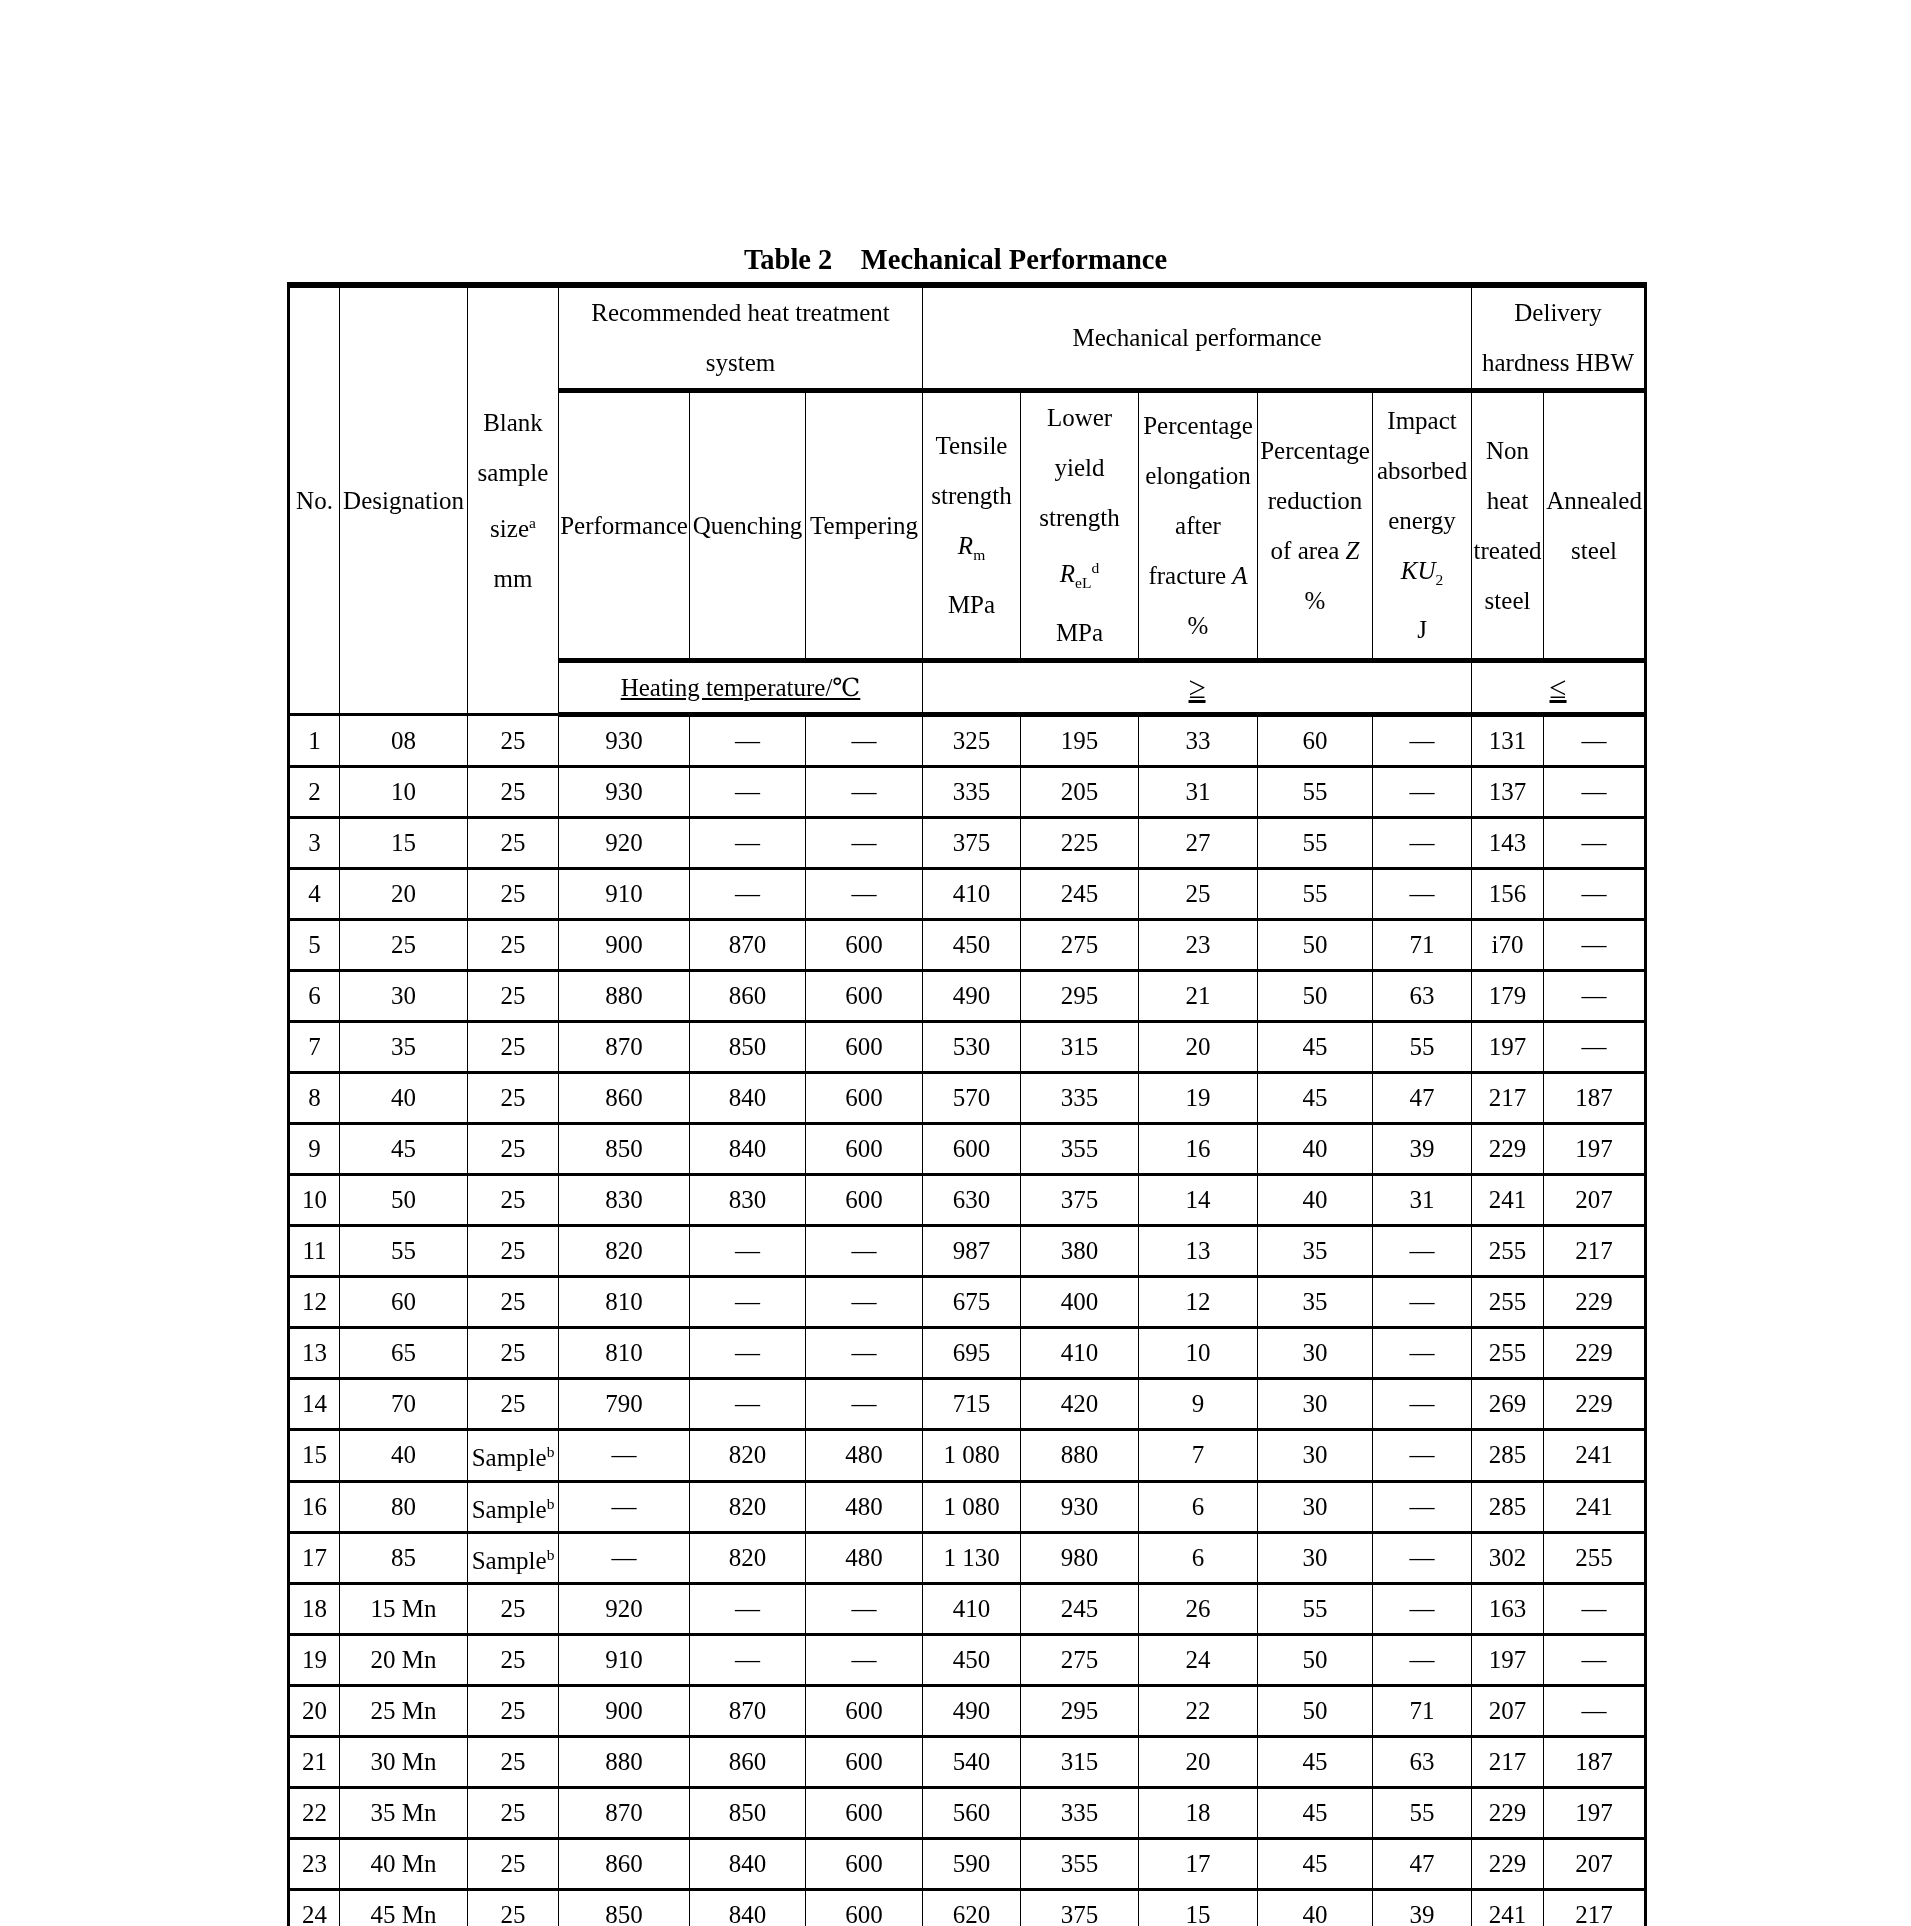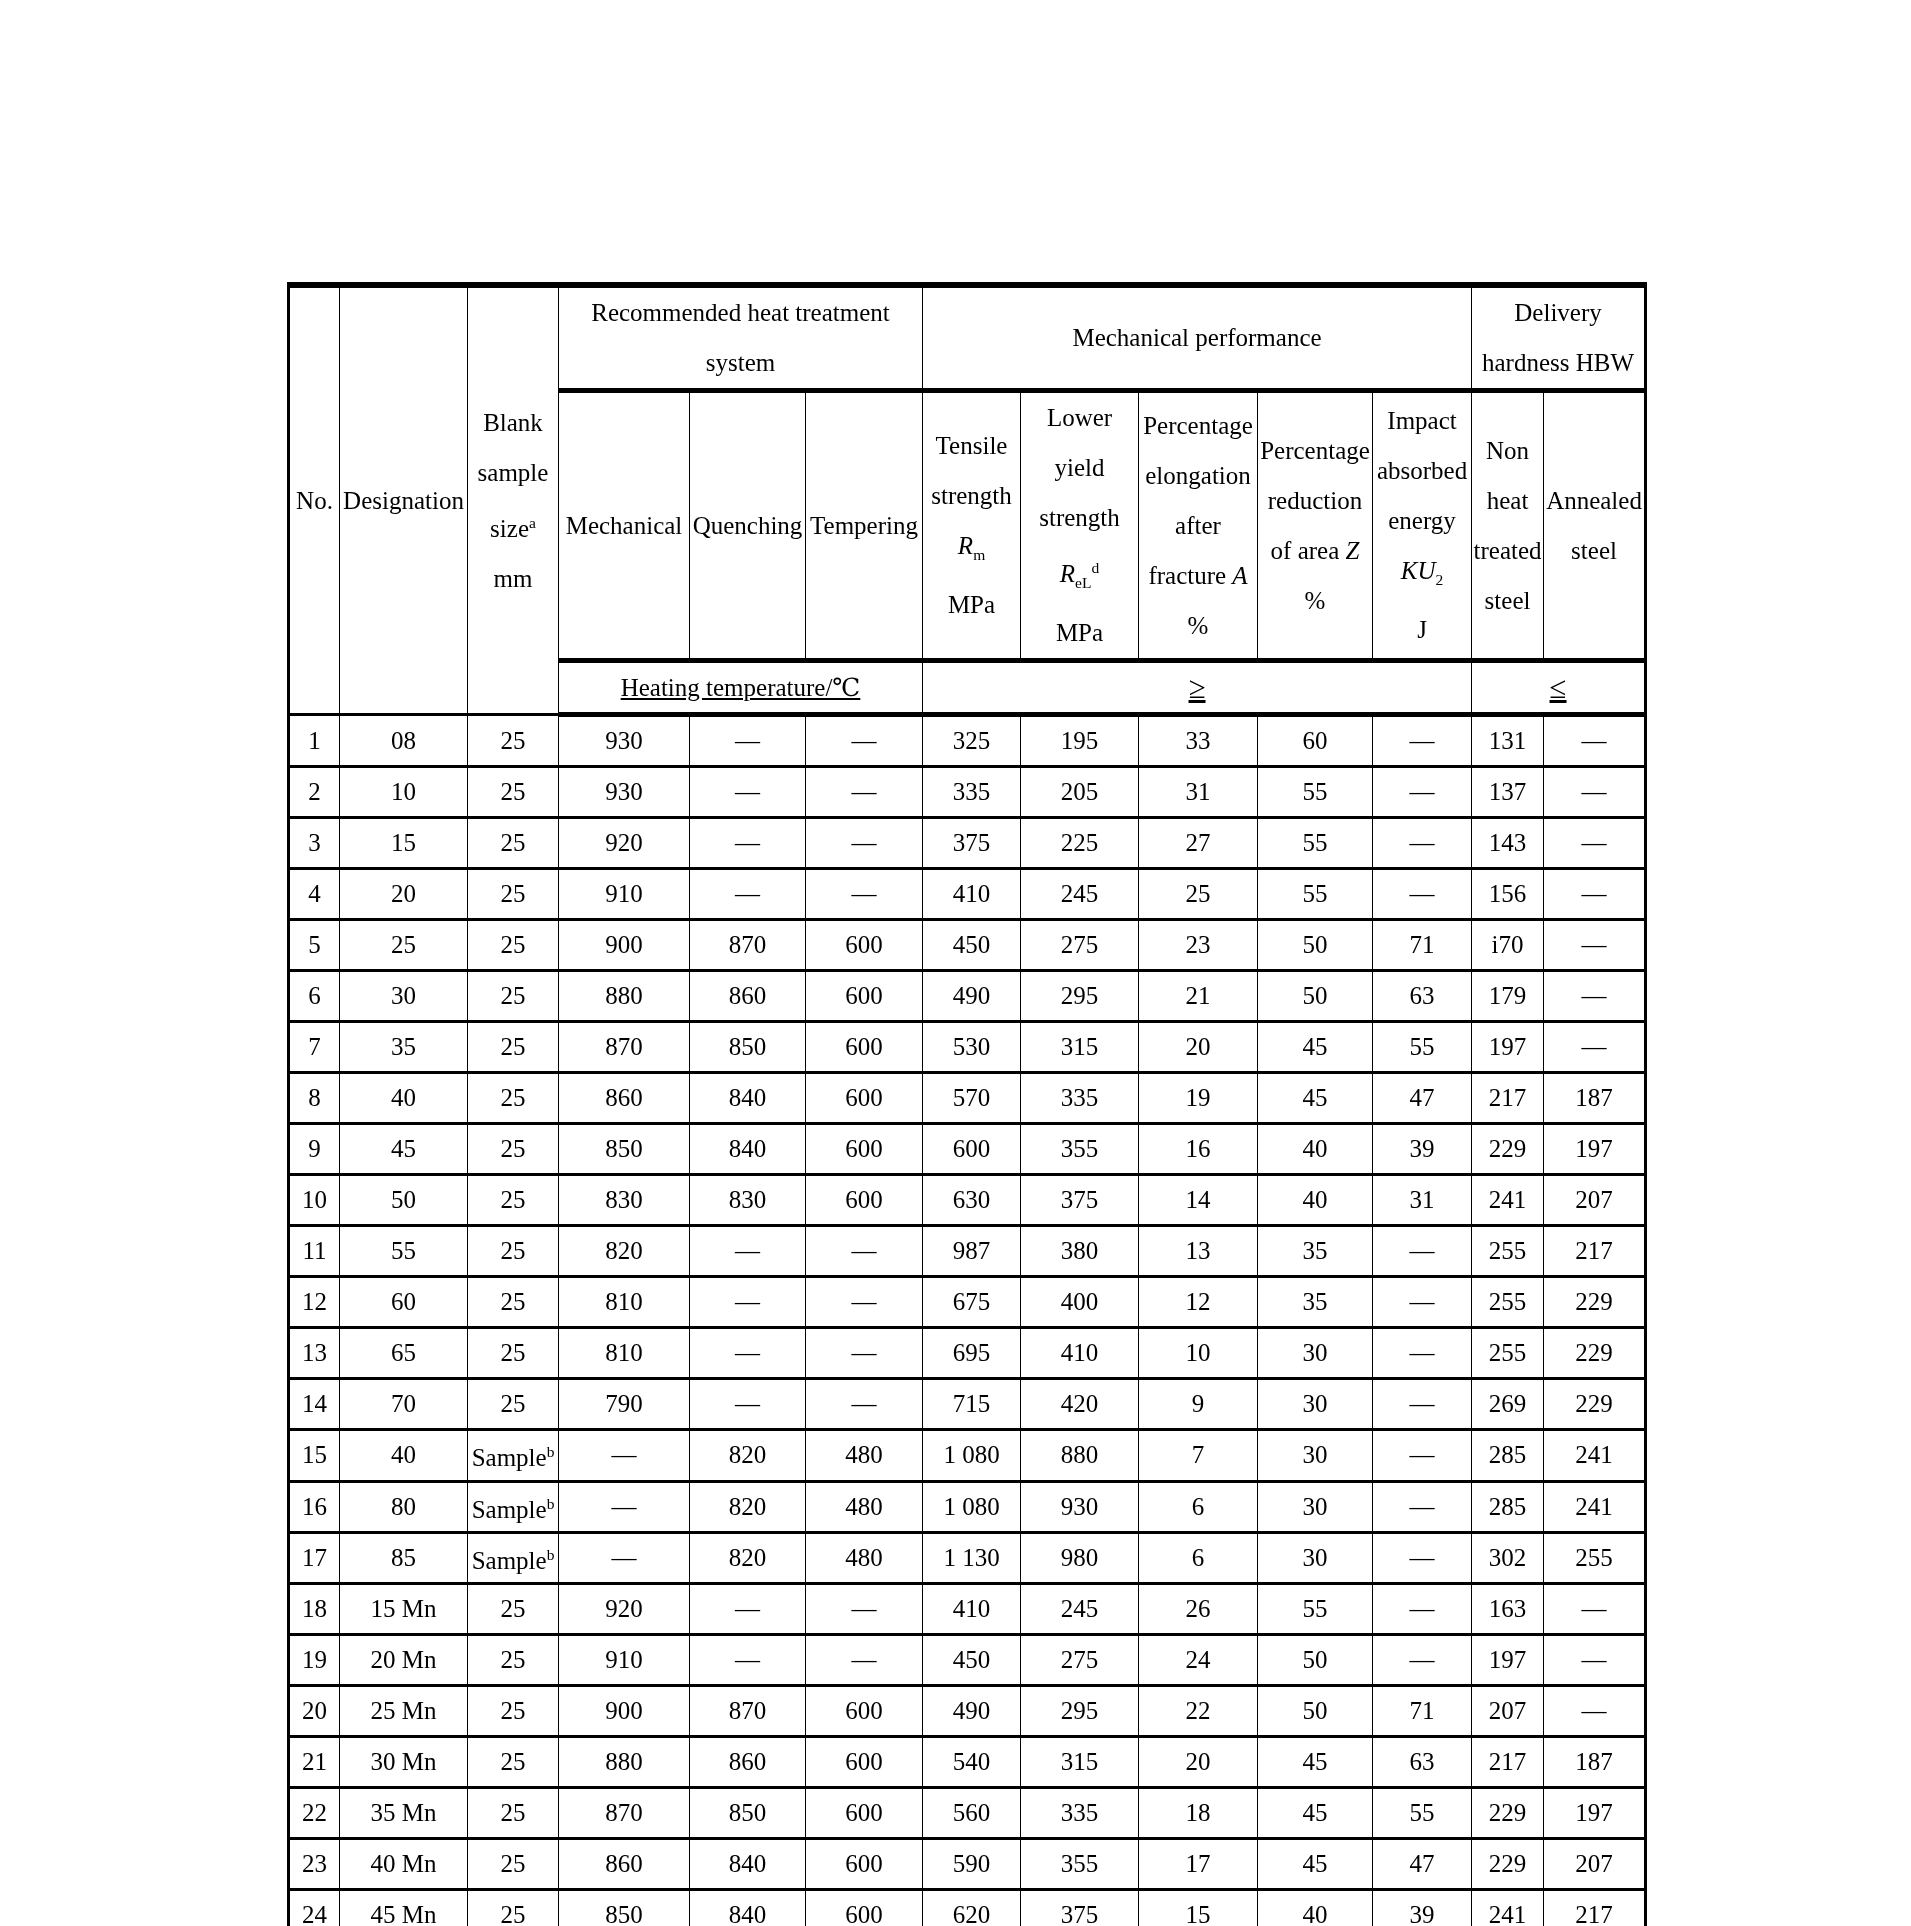--- a/index.html
+++ b/index.html
@@ -37,20 +37,23 @@
   td.merged-head { line-height:50px; }
   tbody.data td { height:48px; line-height:42px; }
   .cmp { font-size:31px; }
   sup,sub { font-size:62%; }
 </style>
 </head>
 <body>
 
 <div class="page">
 
+  <div class="doc-title">
+    <span>Table 2</span><span class="title-gap"></span><span>Mechanical Performance</span>
+  </div>
 
   <table class="main">
     <colgroup>
       <col style="width:51px">
         <col style="width:128px">
         <col style="width:91px">
       <col style="width:131px">
         <col style="width:116px">
         <col style="width:117px">
       <col style="width:98px">
@@ -66,21 +69,21 @@
       <tr class="row-groups">
         <td rowspan="3" class="merged-head">No.</td>
         <td rowspan="3" class="merged-head">Designation</td>
         <td rowspan="3" class="merged-head">Blank<br>sample<br>size<sup>a</sup><br>mm</td>
         <td colspan="3" class="bb-thick">Recommended heat treatment<br>system</td>
         <td colspan="5" class="bb-thick">Mechanical performance</td>
         <td colspan="2" class="bb-thick">Delivery<br>hardness HBW</td>
       </tr>
 
       <tr class="row-heads">
-        <td class="bb-thick">Mechanical</td>
+        <td class="bb-thick">Performance</td>
         <td class="bb-thick">Quenching</td>
         <td class="bb-thick">Tempering</td>
         <td class="bb-thick">Tensile<br>strength<br><i>R</i><sub>m</sub><br>MPa</td>
         <td class="bb-thick">Lower<br>yield<br>strength<br><i>R</i><sub>eL</sub><sup>d</sup><br>MPa</td>
         <td class="bb-thick">Percentage<br>elongation<br>after<br>fracture <i>A</i><br>%</td>
         <td class="bb-thick">Percentage<br>reduction<br>of area <i>Z</i><br>%</td>
         <td class="bb-thick">Impact<br>absorbed<br>energy<br><i>KU</i><sub>2</sub><br>J</td>
         <td class="bb-thick">Non<br>heat<br>treated<br>steel</td>
         <td class="bb-thick">Annealed<br>steel</td>
       </tr>

